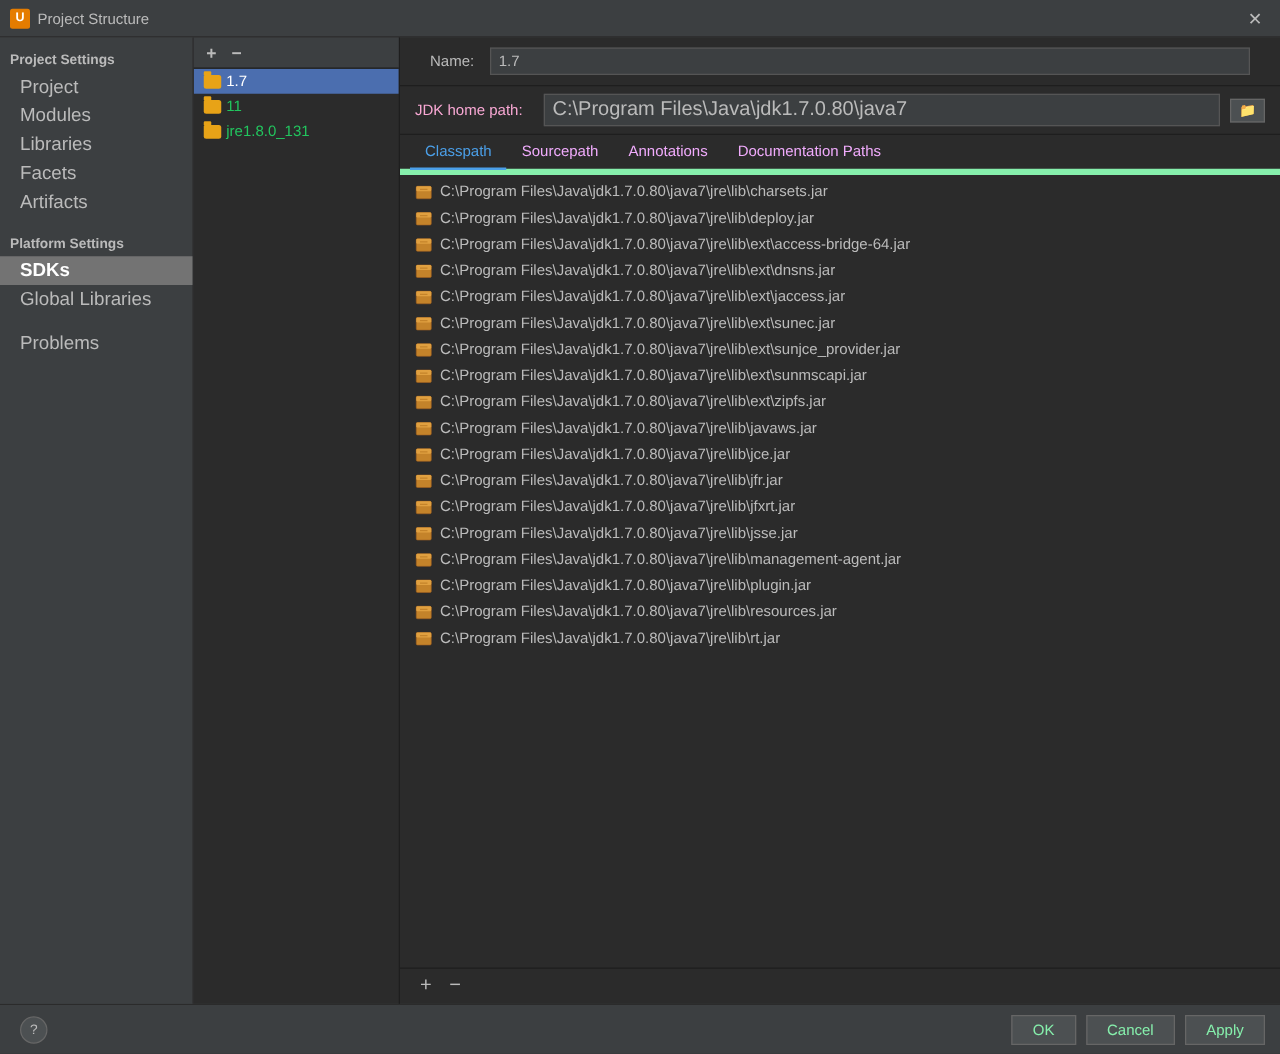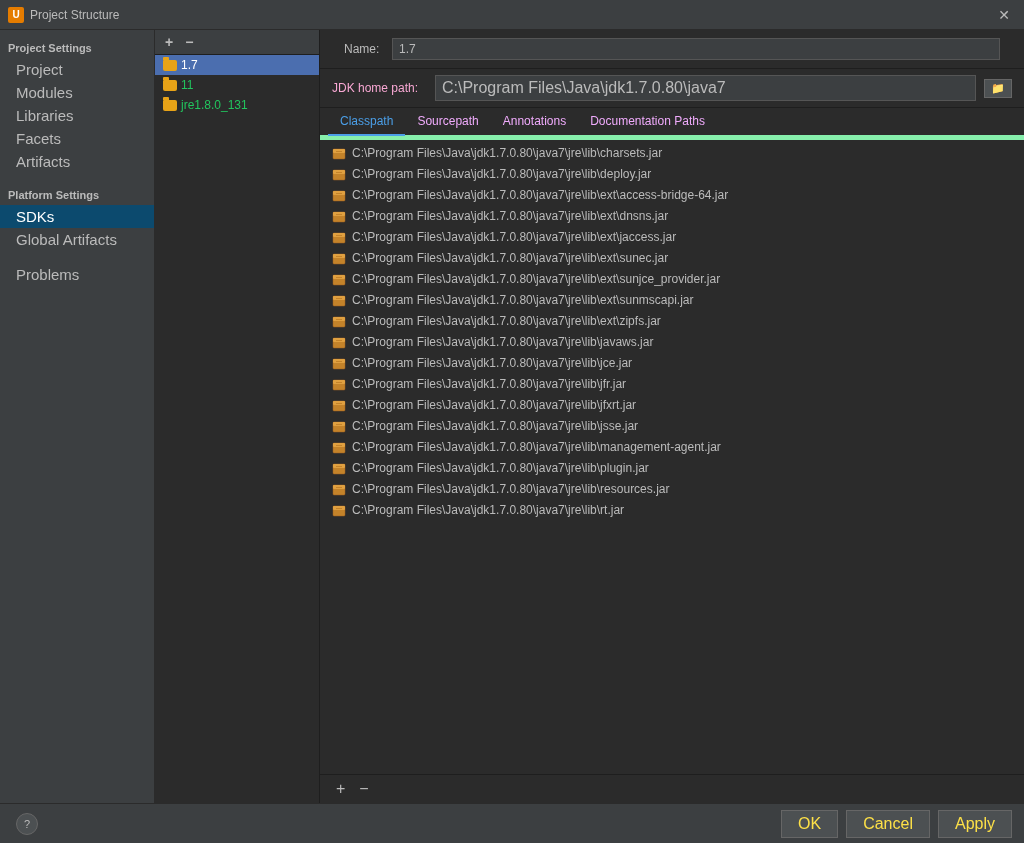--- a/index.html
+++ b/index.html
@@ -74,22 +74,23 @@
       padding: 4px 8px;
     }
 
     .sidebar-item {
       padding: 3px 8px 3px 16px;
       cursor: pointer;
       color: #bbbbbb;
       font-size: 15px;
     }
     .sidebar-item.active {
-      background: #0c4a6e;
+      background: #737373;
       color: white;
+      font-weight: bold;
     }
 
     .sidebar-section-gap { height: 12px; }
 
     
     .sdk-panel {
       width: 165px;
       background: #2b2b2b;
       border-right: 1px solid #1e1e1e;
       display: flex;
@@ -257,24 +258,24 @@
       border: none;
       color: #bbbbbb;
       font-size: 16px;
       cursor: pointer;
       padding: 2px 4px;
       line-height: 1;
     }
     .footer-btn {
       background: #4c5052;
       border: 1px solid #666;
-      color: #fde047;
+      color: #86efac;
       padding: 4px 16px;
       cursor: pointer;
-      font-size: 16px;
+      font-size: 12px;
     }
 
     
     .classpath-list::-webkit-scrollbar { width: 8px; }
     .classpath-list::-webkit-scrollbar-track { background: #2b2b2b; }
     .classpath-list::-webkit-scrollbar-thumb { background: #555; }
 
     .question-btn {
       background: #4c5052;
       border: 1px solid #666;
@@ -316,21 +317,21 @@
   <div class="sidebar">
     <div class="sidebar-section-title">Project Settings</div>
     <div class="sidebar-item">Project</div>
     <div class="sidebar-item">Modules</div>
     <div class="sidebar-item">Libraries</div>
     <div class="sidebar-item">Facets</div>
     <div class="sidebar-item">Artifacts</div>
     <div class="sidebar-section-gap"></div>
     <div class="sidebar-section-title">Platform Settings</div>
     <div class="sidebar-item active">SDKs</div>
-    <div class="sidebar-item">Global Artifacts</div>
+    <div class="sidebar-item">Global Libraries</div>
     <div class="sidebar-section-gap"></div>
     <div class="sidebar-item">Problems</div>
   </div>
 
   <div class="sdk-panel">
     <div class="sdk-panel-toolbar">
       <button class="sdk-toolbar-btn">+</button>
       <button class="sdk-toolbar-btn">−</button>
     </div>
     <div class="sdk-list">

